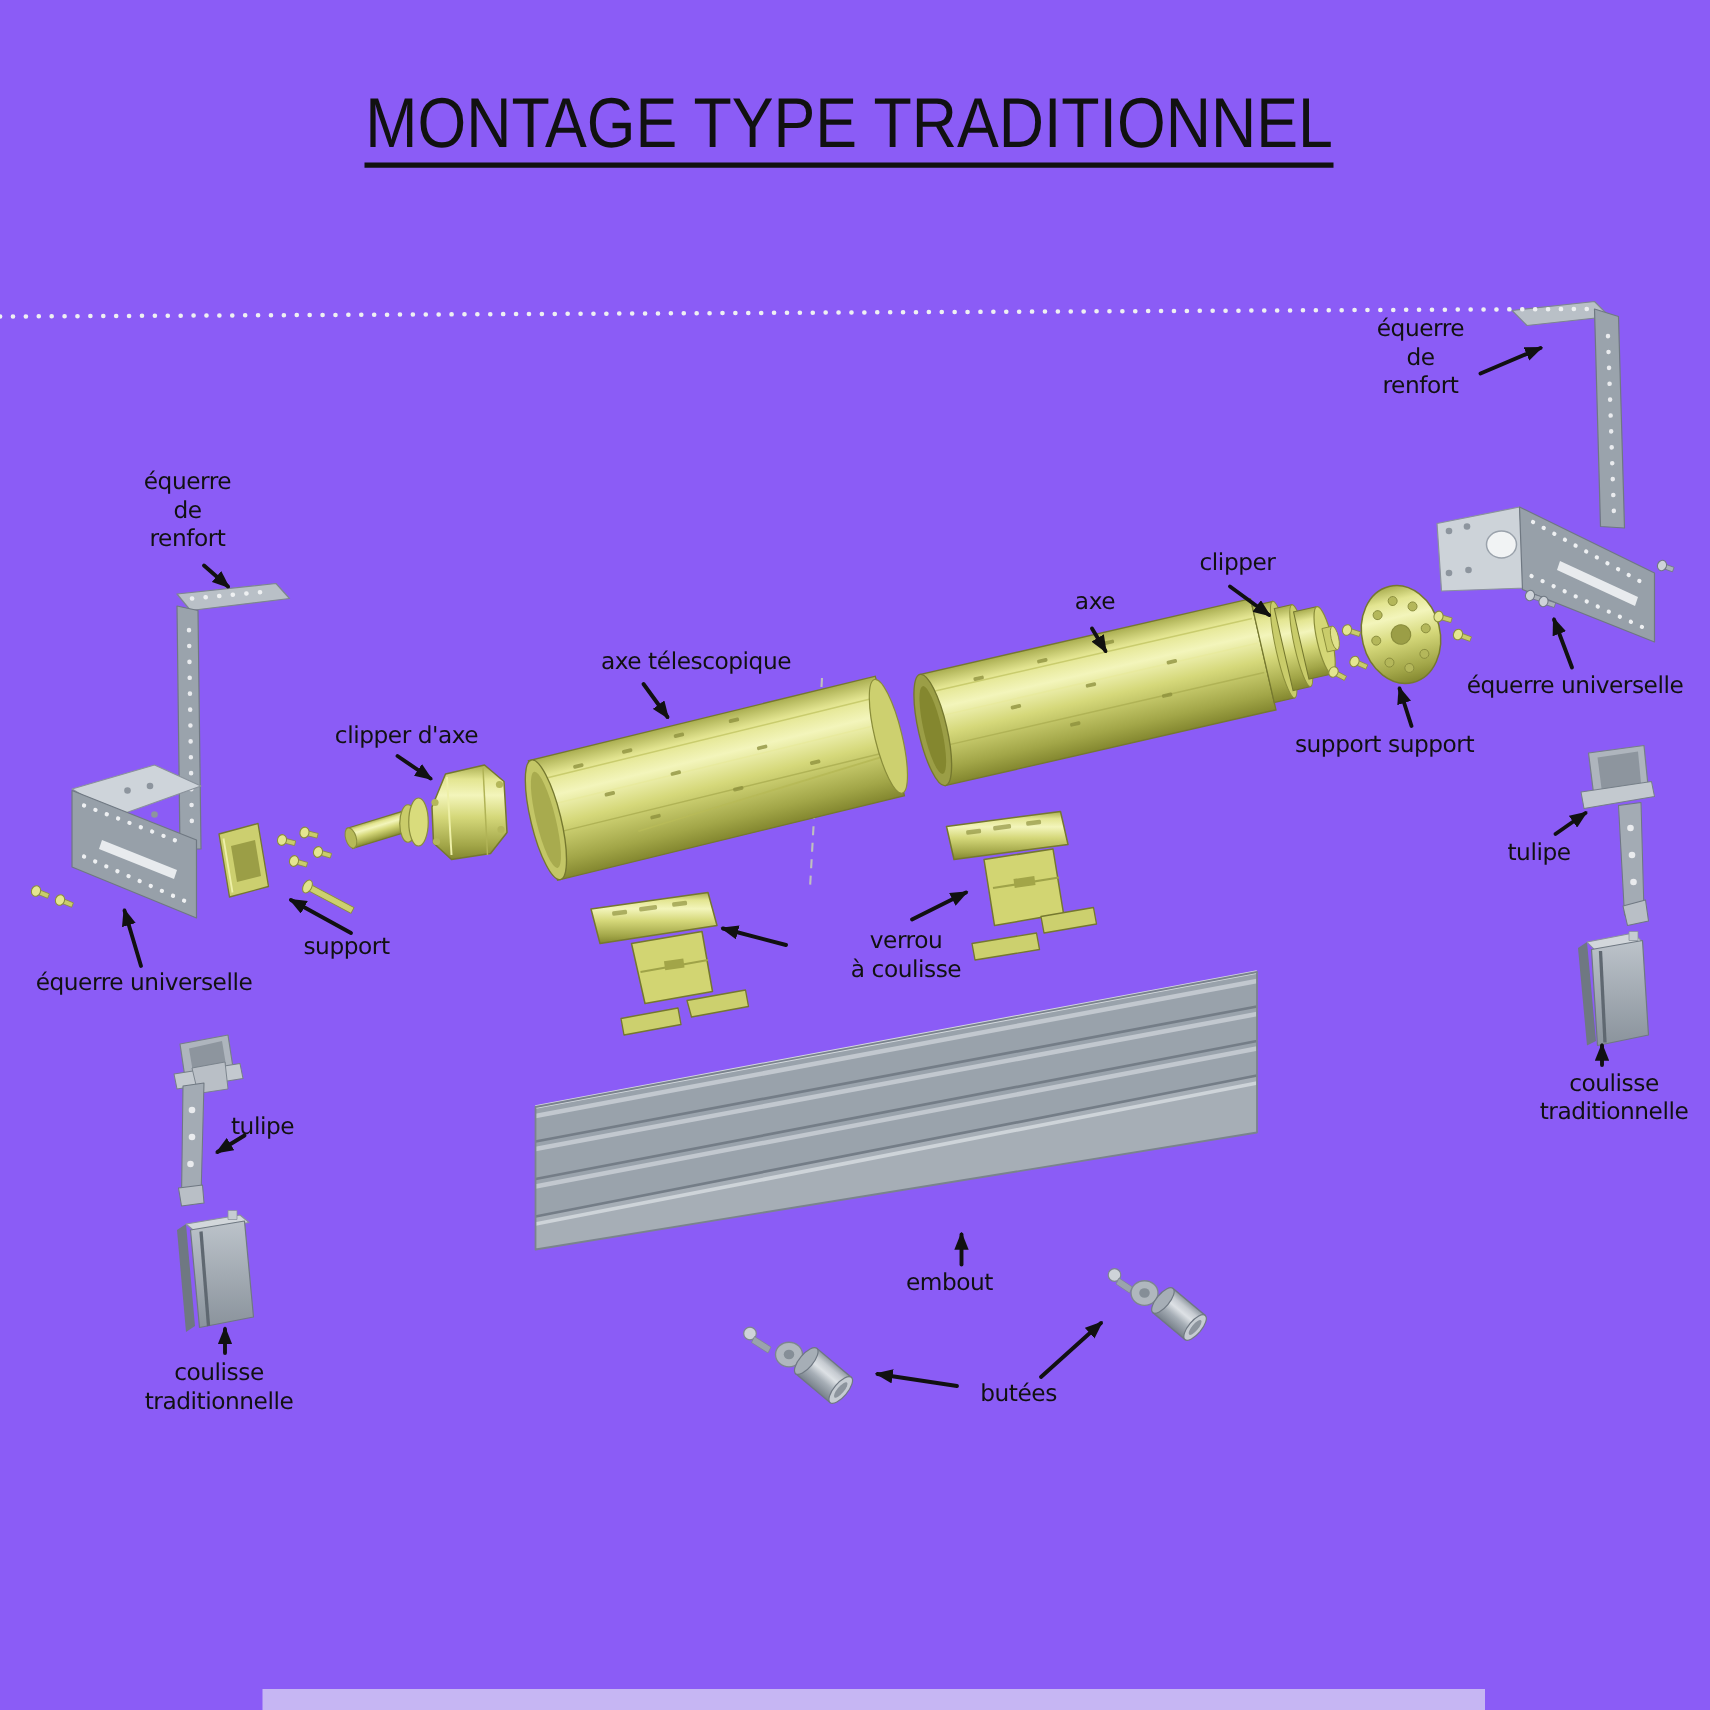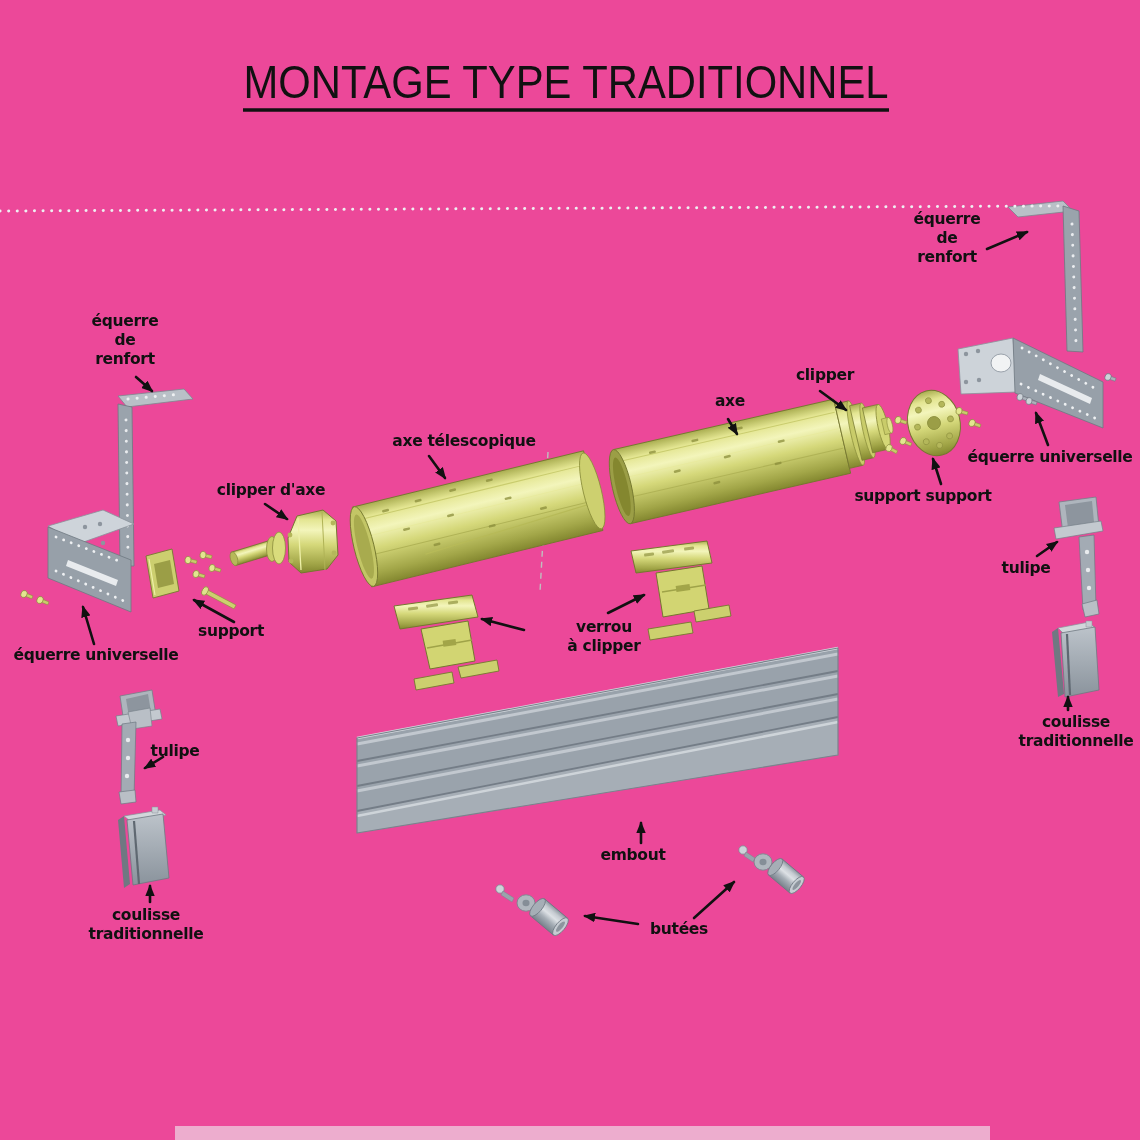--- a/index.html
+++ b/index.html
@@ -1,20 +1,20 @@
 <!DOCTYPE html>
 <html><head>
 <meta charset="utf-8">
 <style>
   html,body{margin:0;padding:0;background:#fff;}
-  #stage{position:relative;width:1140px;height:1140px;background:#ec4899;overflow:hidden;
+  #stage{position:relative;width:1140px;height:1140px;background:#8b5cf6;overflow:hidden;
          font-family:"DejaVu Sans",sans-serif;}
   #parts-svg{position:absolute;left:0;top:0;}
   .lbl{position:absolute;transform:translateX(-50%);text-align:center;color:#111;
-       font-weight:bold;font-size:15.5px;line-height:19px;letter-spacing:-0.3px;white-space:nowrap;}
+       font-weight:normal;font-size:15.5px;line-height:19px;letter-spacing:-0.3px;white-space:nowrap;}
   .lbl span{display:block;}
 </style>
 </head>
 <body>
 
 <div id="stage">
 
 <svg id="parts-svg" width="1140" height="1140" viewBox="0 0 1140 1140">
   <defs>
     <linearGradient id="gYV" x1="0" y1="0" x2="0" y2="1">
@@ -380,21 +380,21 @@
 </div>
 <div class="lbl" style="left:175px;top:742px">
   <span>tulipe</span>
 </div>
 <div class="lbl" style="left:146px;top:906px">
   <span>coulisse</span>
   <span>traditionnelle</span>
 </div>
 <div class="lbl" style="left:604px;top:618px">
   <span>verrou</span>
-  <span>à clipper</span>
+  <span>à coulisse</span>
 </div>
 <div class="lbl" style="left:633px;top:846px">
   <span>embout</span>
 </div>
 <div class="lbl" style="left:679px;top:920px">
   <span>butées</span>
 </div>
 
 </div>
 

